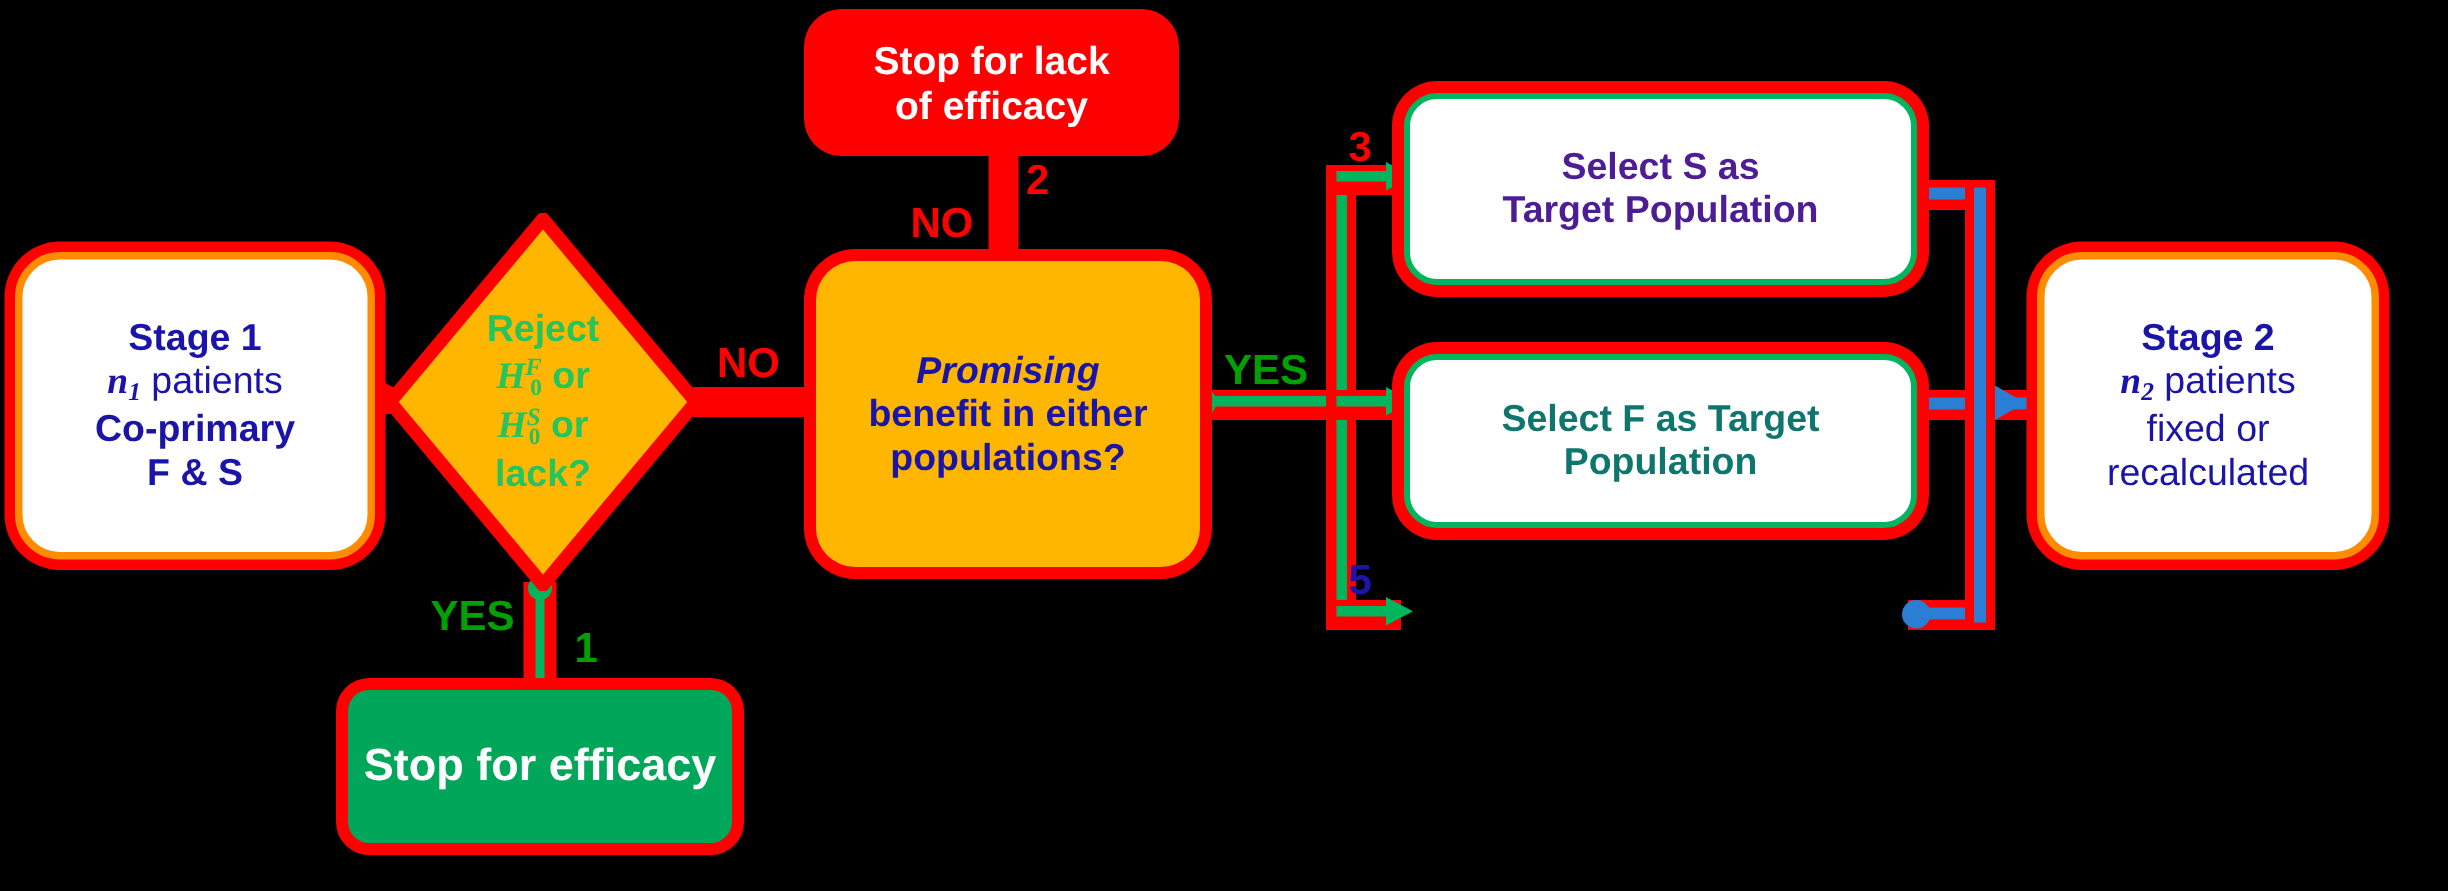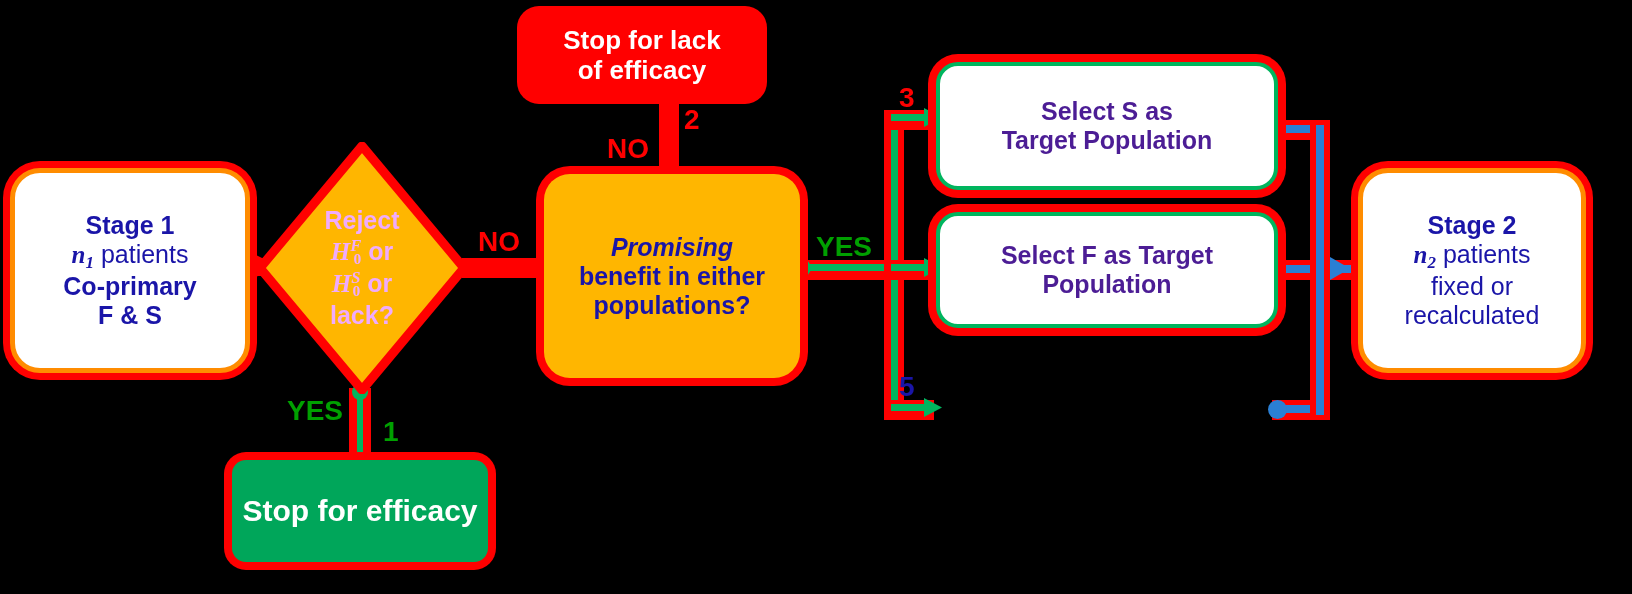--- a/index.html
+++ b/index.html
@@ -14,21 +14,21 @@
   
   .stagebox{
     background:#ffffff;border:5px solid #ff8c00;border-radius:30px;
     box-shadow:0 0 0 7px #ff0000;
     color:#1a15a8;font-weight:bold;font-size:25px;
   }
   
   .diamond-wrap{position:absolute;}
   .diamond-wrap svg{position:absolute;left:0;top:0;}
   .diamond-txt{position:absolute;inset:0;display:flex;align-items:center;
-      justify-content:center;color:#f0abfc;font-weight:bold;font-size:25px;
+      justify-content:center;color:#22c55e;font-weight:bold;font-size:25px;
       line-height:1.18;z-index:4;text-align:center;}
 
   
   .promising{
     background:#ffb600;border-radius:26px;box-shadow:0 0 0 8px #ff0000;
     color:#1a15a8;font-weight:bold;font-size:25px;
   }
   .promising .ital{font-style:italic;}
 
   
@@ -36,21 +36,21 @@
             font-weight:bold;font-size:26px;}
   .stop-green{background:#00a65a;border-radius:14px;box-shadow:0 0 0 8px #ff0000;
               color:#ffffff;font-weight:bold;font-size:30px;}
 
   
   .selbox{
     background:#ffffff;border:4px solid #00b55e;border-radius:22px;
     box-shadow:0 0 0 8px #ff0000;font-weight:bold;font-size:25px;
   }
   .sel-red{color:#4c1d95;}
-  .sel-black{color:#4c1d95;}
+  .sel-black{color:#0f766e;margin-top:24px;}
   .sel-navy{color:#1a15a8;}
 
   
   .seg{position:absolute;}
   .red{background:#ff0000;}
   .green{background:#00b55e;}
   .blue{background:#2a7fd4;}
   .dot{position:absolute;border-radius:50%;}
   .dot-orange{background:#ff8c1a;}
   .dot-green{background:#00b55e;}
@@ -162,21 +162,21 @@
         </div>
         <div>lack?</div>
       </div>
     </div>
   </div>
 
   <div class="node stop-green" style="left:232px;top:460px;width:256px;height:102px;">
     <div class="txt">Stop for efficacy</div>
   </div>
 
-  <div class="node stop-red" style="left:517px;top:6px;width:250px;height:98px;">
+  <div class="node stop-red" style="left:536px;top:6px;width:250px;height:98px;border-radius:25px;">
     <div class="txt">
       <div>Stop for lack</div>
       <div>of efficacy</div>
     </div>
   </div>
 
   <div class="node promising" style="left:544px;top:174px;width:256px;height:204px;">
     <div class="txt">
       <div class="ital">Promising</div>
       <div>benefit in either</div>

